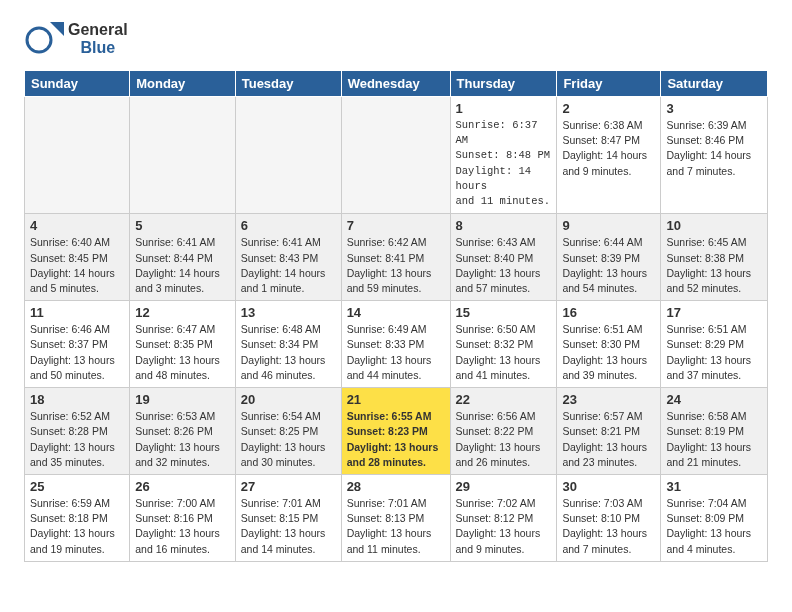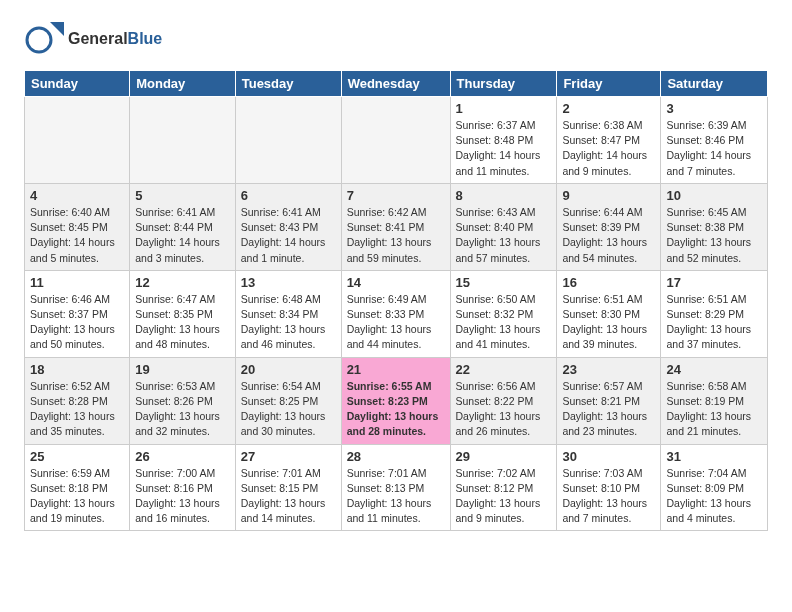--- a/index.html
+++ b/index.html
@@ -23,21 +23,21 @@
 
 <div class="header">
   <div class="logo">
     <div style="display:flex;align-items:center;gap:0">
       <div style="position:relative;width:42px;height:42px;">
         <svg width="42" height="42" viewBox="0 0 42 42">
           <polygon points="26,4 40,4 40,18" fill="#2a6099"></polygon>
           <circle cx="15" cy="22" r="12" fill="none" stroke="#2a6099" stroke-width="3"></circle>
         </svg>
       </div>
-      <div style="display:flex;flex-direction:row;line-height:1.1;margin-left:2px;text-align:center;">
+      <div style="display:flex;flex-direction:column;line-height:1.1;margin-left:2px;text-align:center;">
         <span style="font-size:16px;font-weight:bold;color:#333">General</span>
         <span style="font-size:16px;font-weight:bold;color:#2a6099">Blue</span>
       </div>
     </div>
   </div>
 </div>
 
 <div class="calendar-wrap">
   <table class="calendar">
     <thead>
@@ -52,21 +52,21 @@
         </tr>
     </thead>
     <tbody id="calendar-body">
     <tr>
           <td class="empty"></td>
           <td class="empty"></td>
           <td class="empty"></td>
           <td class="empty"></td>
           <td style="background: rgb(255, 255, 255);">
             <div class="day-num">1</div>
-            <div class="day-info" style="white-space: pre-line;">Sunrise: 6:37 AM
+            <div class="day-info" style="white-space: pre-line; font-family: Liberation Mono, monospace;">Sunrise: 6:37 AM
 Sunset: 8:48 PM
 Daylight: 14 hours
 and 11 minutes.</div>
           </td>
           <td style="background: rgb(255, 255, 255);">
             <div class="day-num">2</div>
             <div class="day-info" style="white-space: pre-line;">Sunrise: 6:38 AM
 Sunset: 8:47 PM
 Daylight: 14 hours
 and 9 minutes.</div>
@@ -196,21 +196,21 @@
 Daylight: 13 hours
 and 32 minutes.</div>
           </td>
           <td style="background: rgb(240, 240, 240);">
             <div class="day-num">20</div>
             <div class="day-info" style="white-space: pre-line;">Sunrise: 6:54 AM
 Sunset: 8:25 PM
 Daylight: 13 hours
 and 30 minutes.</div>
           </td>
-          <td style="background: #f9a8d4;">
+          <td style="background: #fde047;">
             <div class="day-num">21</div>
             <div class="day-info" style="white-space: pre-line; font-weight: bold;">Sunrise: 6:55 AM
 Sunset: 8:23 PM
 Daylight: 13 hours
 and 28 minutes.</div>
           </td>
           <td style="background: rgb(240, 240, 240);">
             <div class="day-num">22</div>
             <div class="day-info" style="white-space: pre-line;">Sunrise: 6:56 AM
 Sunset: 8:22 PM

